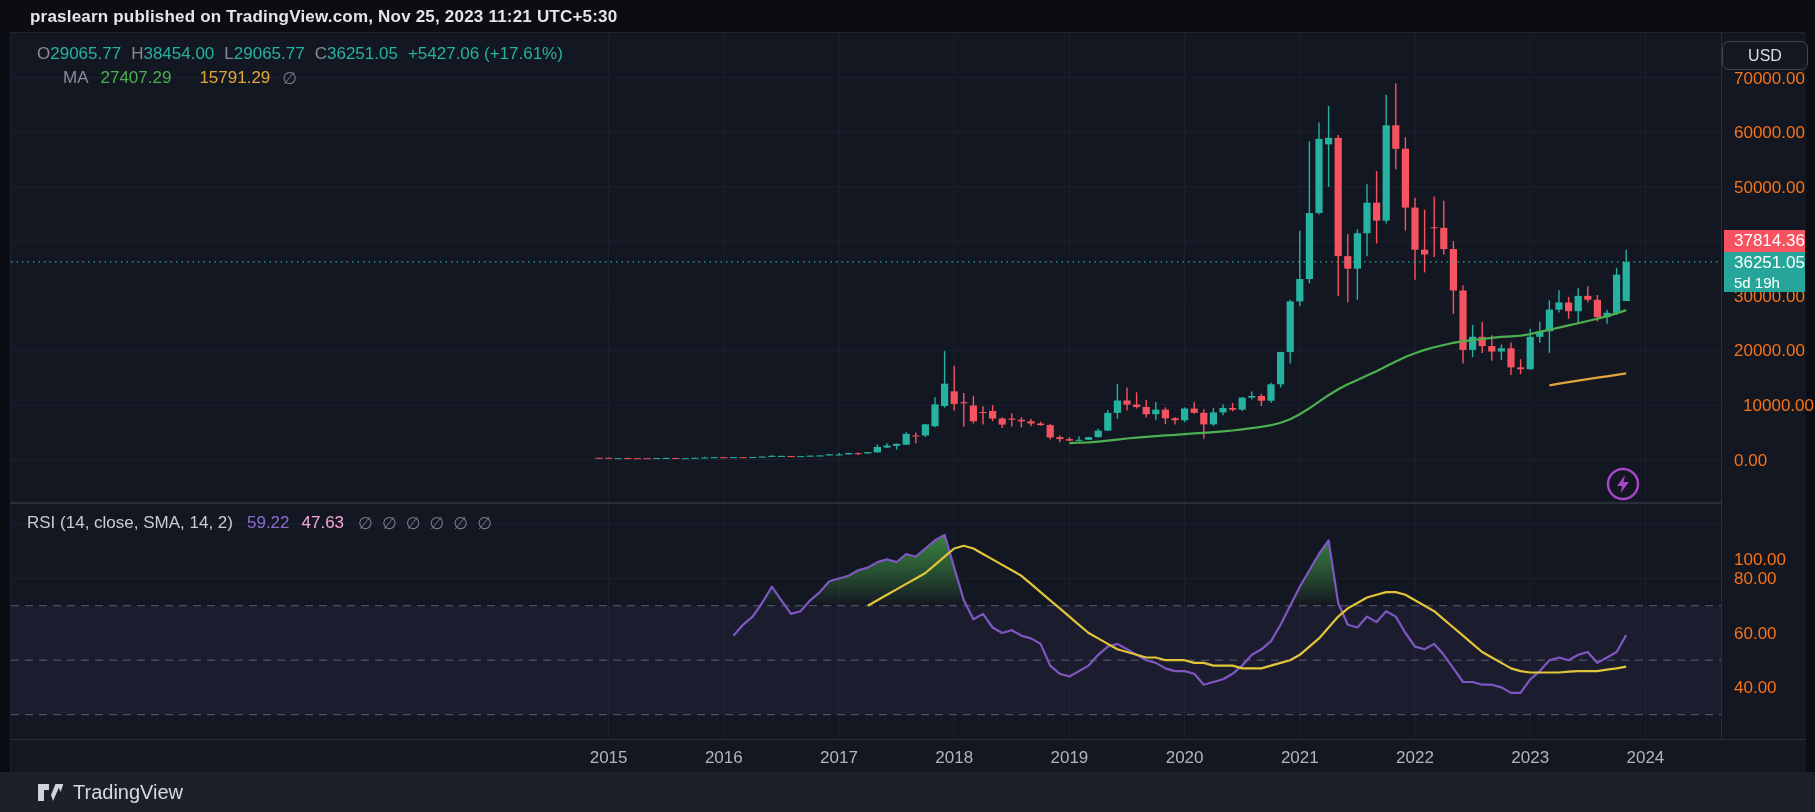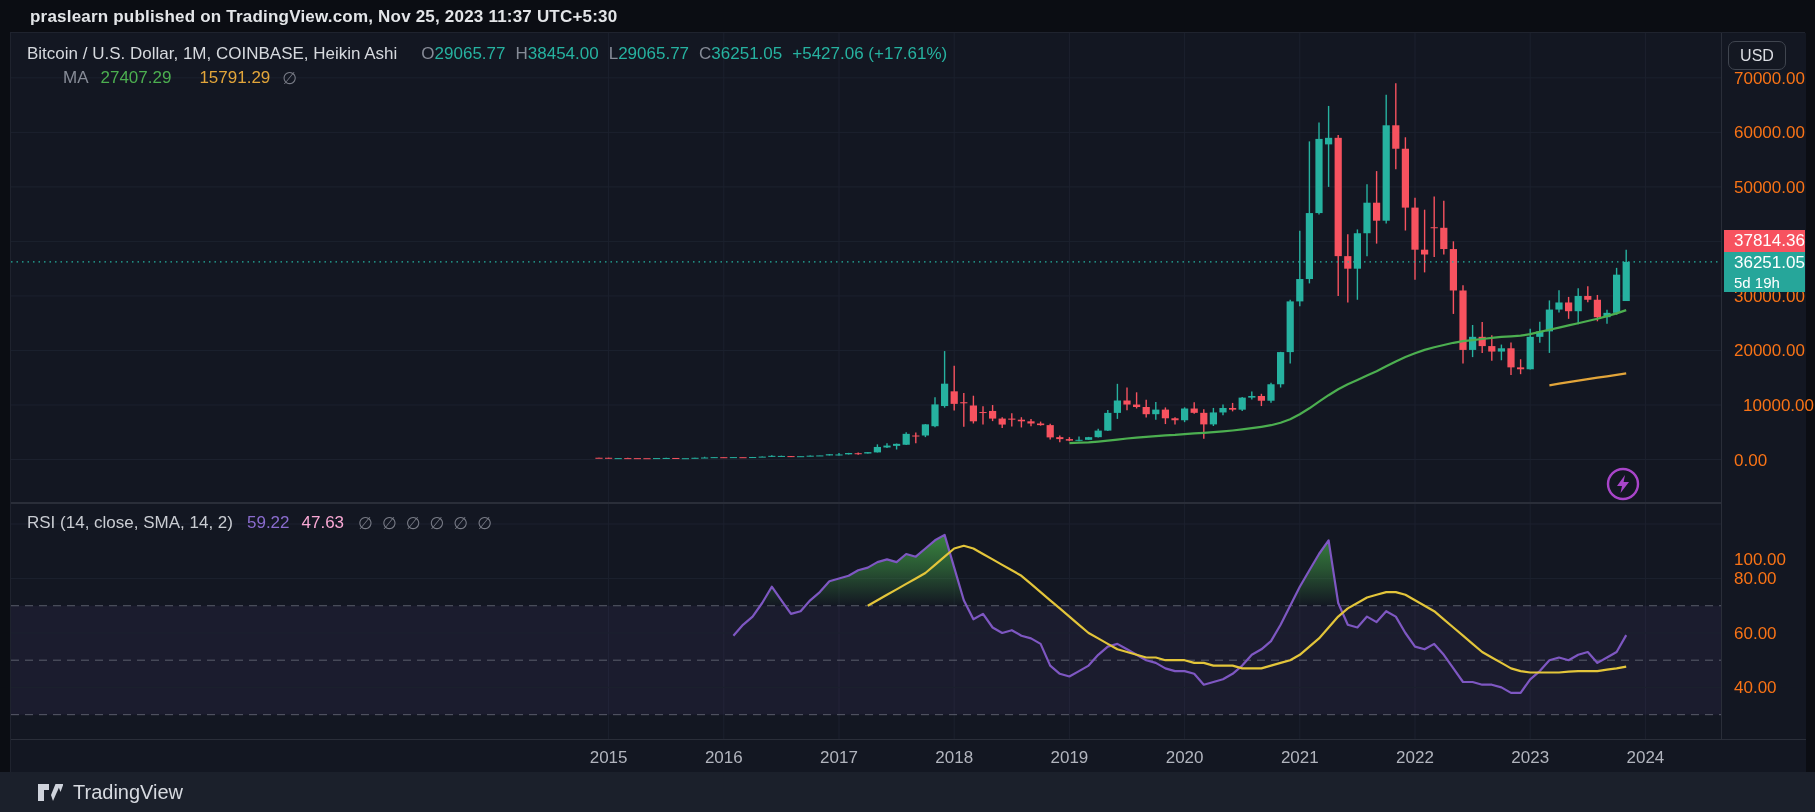--- a/index.html
+++ b/index.html
@@ -30,38 +30,38 @@
   .rsi-legend { position:absolute; left:16px; top:479px; z-index:5; display:flex; align-items:center; height:22px; font-size:17px; white-space:nowrap; }
   .rsi-title { color:#c9ccd2; margin-right:14px; }
   .rsi-v1 { color:#8a6cce; margin-right:12px; }
   .rsi-v2 { color:#f9a8d4; margin-right:14px; }
 
   .price-axis { position:absolute; left:1710px; top:0; width:85px; height:706px; background:#131722; border-left:1px solid #2a2e39; z-index:4; cursor:ns-resize; }
   .axis-label { position:absolute; left:12px; width:80px; font-size:17px; color:#f97316; }
   .badge { position:absolute; left:2px; width:81px; color:#fff; text-align:left; padding-left:10px; font-size:17px; line-height:22px; }
   .badge.countdown { font-size:15px; line-height:18px; }
 
-  .usd-button { position:absolute; left:6px; top:8px; width:58px; height:29px; background:#141822; border:1px solid #40454f; border-radius:7px; color:#dcdee3; font-size:16px; display:flex; align-items:center; justify-content:center; cursor:pointer; z-index:6; }
+  .usd-button { position:absolute; left:0; top:8px; width:86px; height:29px; background:#141822; border:1px solid #40454f; border-radius:7px; color:#dcdee3; font-size:16px; display:flex; align-items:center; justify-content:center; cursor:pointer; z-index:6; }
 
   .time-axis { position:absolute; left:0; top:706px; width:1795px; height:34px; background:#131722; border-top:1px solid #2a2e39; }
   .time-label { position:absolute; top:8px; width:46px; text-align:center; font-size:17px; color:#b2b5be; cursor:ew-resize; }
 
   .flash-btn { position:absolute; left:1593px; top:432px; width:38px; height:38px; z-index:5; cursor:pointer; }
 
   .bottom-bar { position:absolute; left:0; top:772px; width:100%; height:40px; background:#1b202b; display:flex; align-items:center; }
   .tv-logo { margin-left:36px; display:flex; align-items:center; cursor:pointer; }
   .tv-brand { margin-left:10px; font-size:20px; font-weight:400; color:#d7dae0; }
 </style>
 </head>
 <body>
 
 <div class="screen">
 
   <div class="top-bar">
-    <span class="pub-text">praslearn published on TradingView.com, Nov 25, 2023 11:37 UTC+5:30</span>
+    <span class="pub-text">praslearn published on TradingView.com, Nov 25, 2023 11:21 UTC+5:30</span>
   </div>
 
   <div class="chart-widget">
 
     <svg id="main-pane" class="pane" width="1710" height="470">
         <line x1="597.6" y1="0" x2="597.6" y2="470" stroke="#1c212e" stroke-width="1"></line>
         <line x1="712.8" y1="0" x2="712.8" y2="470" stroke="#1c212e" stroke-width="1"></line>
         <line x1="828" y1="0" x2="828" y2="470" stroke="#1c212e" stroke-width="1"></line>
         <line x1="943.2" y1="0" x2="943.2" y2="470" stroke="#1c212e" stroke-width="1"></line>
         <line x1="1058.4" y1="0" x2="1058.4" y2="470" stroke="#1c212e" stroke-width="1"></line>
@@ -326,21 +326,20 @@
         </defs>
         <path d="M722.4,102.72 L722.4,102.7 L732.0,102.7 L741.6,102.7 L751.2,100.0 L760.8,83.7 L770.4,97.3 L780.0,102.7 L789.6,102.7 L799.2,97.3 L808.8,89.1 L818.4,78.2 L828.0,75.5 L837.6,72.8 L847.2,67.3 L856.8,64.6 L866.4,59.1 L876.0,56.4 L885.6,59.1 L895.2,51.0 L904.8,53.7 L914.4,45.5 L924.0,37.3 L933.6,31.9 L943.2,64.6 L952.8,97.3 L962.4,102.7 L972.0,102.7 L981.6,102.7 L991.2,102.7 L1000.8,102.7 L1010.4,102.7 L1020.0,102.7 L1029.6,102.7 L1039.2,102.7 L1048.8,102.7 L1058.4,102.7 L1068.0,102.7 L1077.6,102.7 L1087.2,102.7 L1096.8,102.7 L1106.4,102.7 L1116.0,102.7 L1125.6,102.7 L1135.2,102.7 L1144.8,102.7 L1154.4,102.7 L1164.0,102.7 L1173.6,102.7 L1183.2,102.7 L1192.8,102.7 L1202.4,102.7 L1212.0,102.7 L1221.6,102.7 L1231.2,102.7 L1240.8,102.7 L1250.4,102.7 L1260.0,102.7 L1269.6,102.7 L1279.2,102.7 L1288.8,83.7 L1298.4,67.3 L1308.0,51.0 L1317.6,37.3 L1327.2,100.0 L1336.8,102.7 L1346.4,102.7 L1356.0,102.7 L1365.6,102.7 L1375.2,102.7 L1384.8,102.7 L1394.4,102.7 L1404.0,102.7 L1413.6,102.7 L1423.2,102.7 L1432.8,102.7 L1442.4,102.7 L1452.0,102.7 L1461.6,102.7 L1471.2,102.7 L1480.8,102.7 L1490.4,102.7 L1500.0,102.7 L1509.6,102.7 L1519.2,102.7 L1528.8,102.7 L1538.4,102.7 L1548.0,102.7 L1557.6,102.7 L1567.2,102.7 L1576.8,102.7 L1586.4,102.7 L1596.0,102.7 L1605.6,102.7 L1615.2,102.7 L1615.2,102.72 Z" fill="url(#obGrad)" stroke="none"></path>
         <polyline points="722.4,132.7 732.0,121.8 741.6,113.6 751.2,100.0 760.8,83.7 770.4,97.3 780.0,110.9 789.6,108.2 799.2,97.3 808.8,89.1 818.4,78.2 828.0,75.5 837.6,72.8 847.2,67.3 856.8,64.6 866.4,59.1 876.0,56.4 885.6,59.1 895.2,51.0 904.8,53.7 914.4,45.5 924.0,37.3 933.6,31.9 943.2,64.6 952.8,97.3 962.4,116.3 972.0,110.9 981.6,124.5 991.2,130.0 1000.8,127.2 1010.4,132.7 1020.0,135.4 1029.6,140.9 1039.2,162.6 1048.8,170.8 1058.4,173.5 1068.0,168.1 1077.6,162.6 1087.2,151.8 1096.8,143.6 1106.4,140.9 1116.0,146.3 1125.6,151.8 1135.2,157.2 1144.8,159.9 1154.4,165.4 1164.0,168.1 1173.6,168.1 1183.2,170.8 1192.8,181.7 1202.4,179.0 1212.0,176.3 1221.6,170.8 1231.2,162.6 1240.8,151.8 1250.4,146.3 1260.0,138.1 1269.6,121.8 1279.2,102.7 1288.8,83.7 1298.4,67.3 1308.0,51.0 1317.6,37.3 1327.2,100.0 1336.8,121.8 1346.4,124.5 1356.0,113.6 1365.6,119.1 1375.2,108.2 1384.8,113.6 1394.4,130.0 1404.0,143.6 1413.6,146.3 1423.2,140.9 1432.8,151.8 1442.4,165.4 1452.0,179.0 1461.6,179.0 1471.2,181.7 1480.8,181.7 1490.4,184.4 1500.0,189.9 1509.6,189.9 1519.2,176.3 1528.8,168.1 1538.4,157.2 1548.0,154.5 1557.6,157.2 1567.2,151.8 1576.8,149.0 1586.4,159.9 1596.0,154.5 1605.6,149.0 1615.2,132.1" fill="none" stroke="#7e57c2" stroke-width="2.2" stroke-linejoin="round"></polyline>
         <polyline points="856.8,102.7 866.4,97.3 876.0,91.8 885.6,86.4 895.2,80.9 904.8,75.5 914.4,70.0 924.0,61.9 933.6,53.7 943.2,45.5 952.8,42.8 962.4,45.5 972.0,51.0 981.6,56.4 991.2,61.9 1000.8,67.3 1010.4,72.8 1020.0,80.9 1029.6,89.1 1039.2,97.3 1048.8,105.4 1058.4,113.6 1068.0,121.8 1077.6,130.0 1087.2,135.4 1096.8,140.9 1106.4,146.3 1116.0,149.0 1125.6,151.8 1135.2,154.5 1144.8,154.5 1154.4,157.2 1164.0,157.2 1173.6,157.2 1183.2,159.9 1192.8,159.9 1202.4,162.6 1212.0,162.6 1221.6,162.6 1231.2,165.4 1240.8,165.4 1250.4,165.4 1260.0,162.6 1269.6,159.9 1279.2,157.2 1288.8,151.8 1298.4,143.6 1308.0,135.4 1317.6,124.5 1327.2,113.6 1336.8,105.4 1346.4,100.0 1356.0,94.5 1365.6,91.8 1375.2,89.1 1384.8,89.1 1394.4,91.8 1404.0,97.3 1413.6,102.7 1423.2,108.2 1432.8,116.3 1442.4,124.5 1452.0,132.7 1461.6,140.9 1471.2,149.0 1480.8,154.5 1490.4,159.9 1500.0,165.4 1509.6,168.1 1519.2,169.5 1528.8,169.5 1538.4,169.5 1548.0,169.5 1557.6,168.6 1567.2,168.1 1576.8,168.1 1586.4,168.1 1596.0,166.7 1605.6,165.4 1615.2,163.7" fill="none" stroke="#e3c53a" stroke-width="2.2" stroke-linejoin="round"></polyline>
       </svg>
 
     <div class="pane-divider"></div>
 
     <div class="legend">
       <div class="legend-row">
-        <span class="sym-title">Bitcoin / U.S. Dollar, 1M, COINBASE, Heikin Ashi</span>
         <span class="ohlc-letter">O</span>
         <span class="ohlc-val">29065.77</span>
         <span class="ohlc-letter">H</span>
         <span class="ohlc-val">38454.00</span>
         <span class="ohlc-letter">L</span>
         <span class="ohlc-val">29065.77</span>
         <span class="ohlc-letter">C</span>
         <span class="ohlc-val">36251.05</span>
         <span class="change-val">+5427.06 (+17.61%)</span>
       </div>

